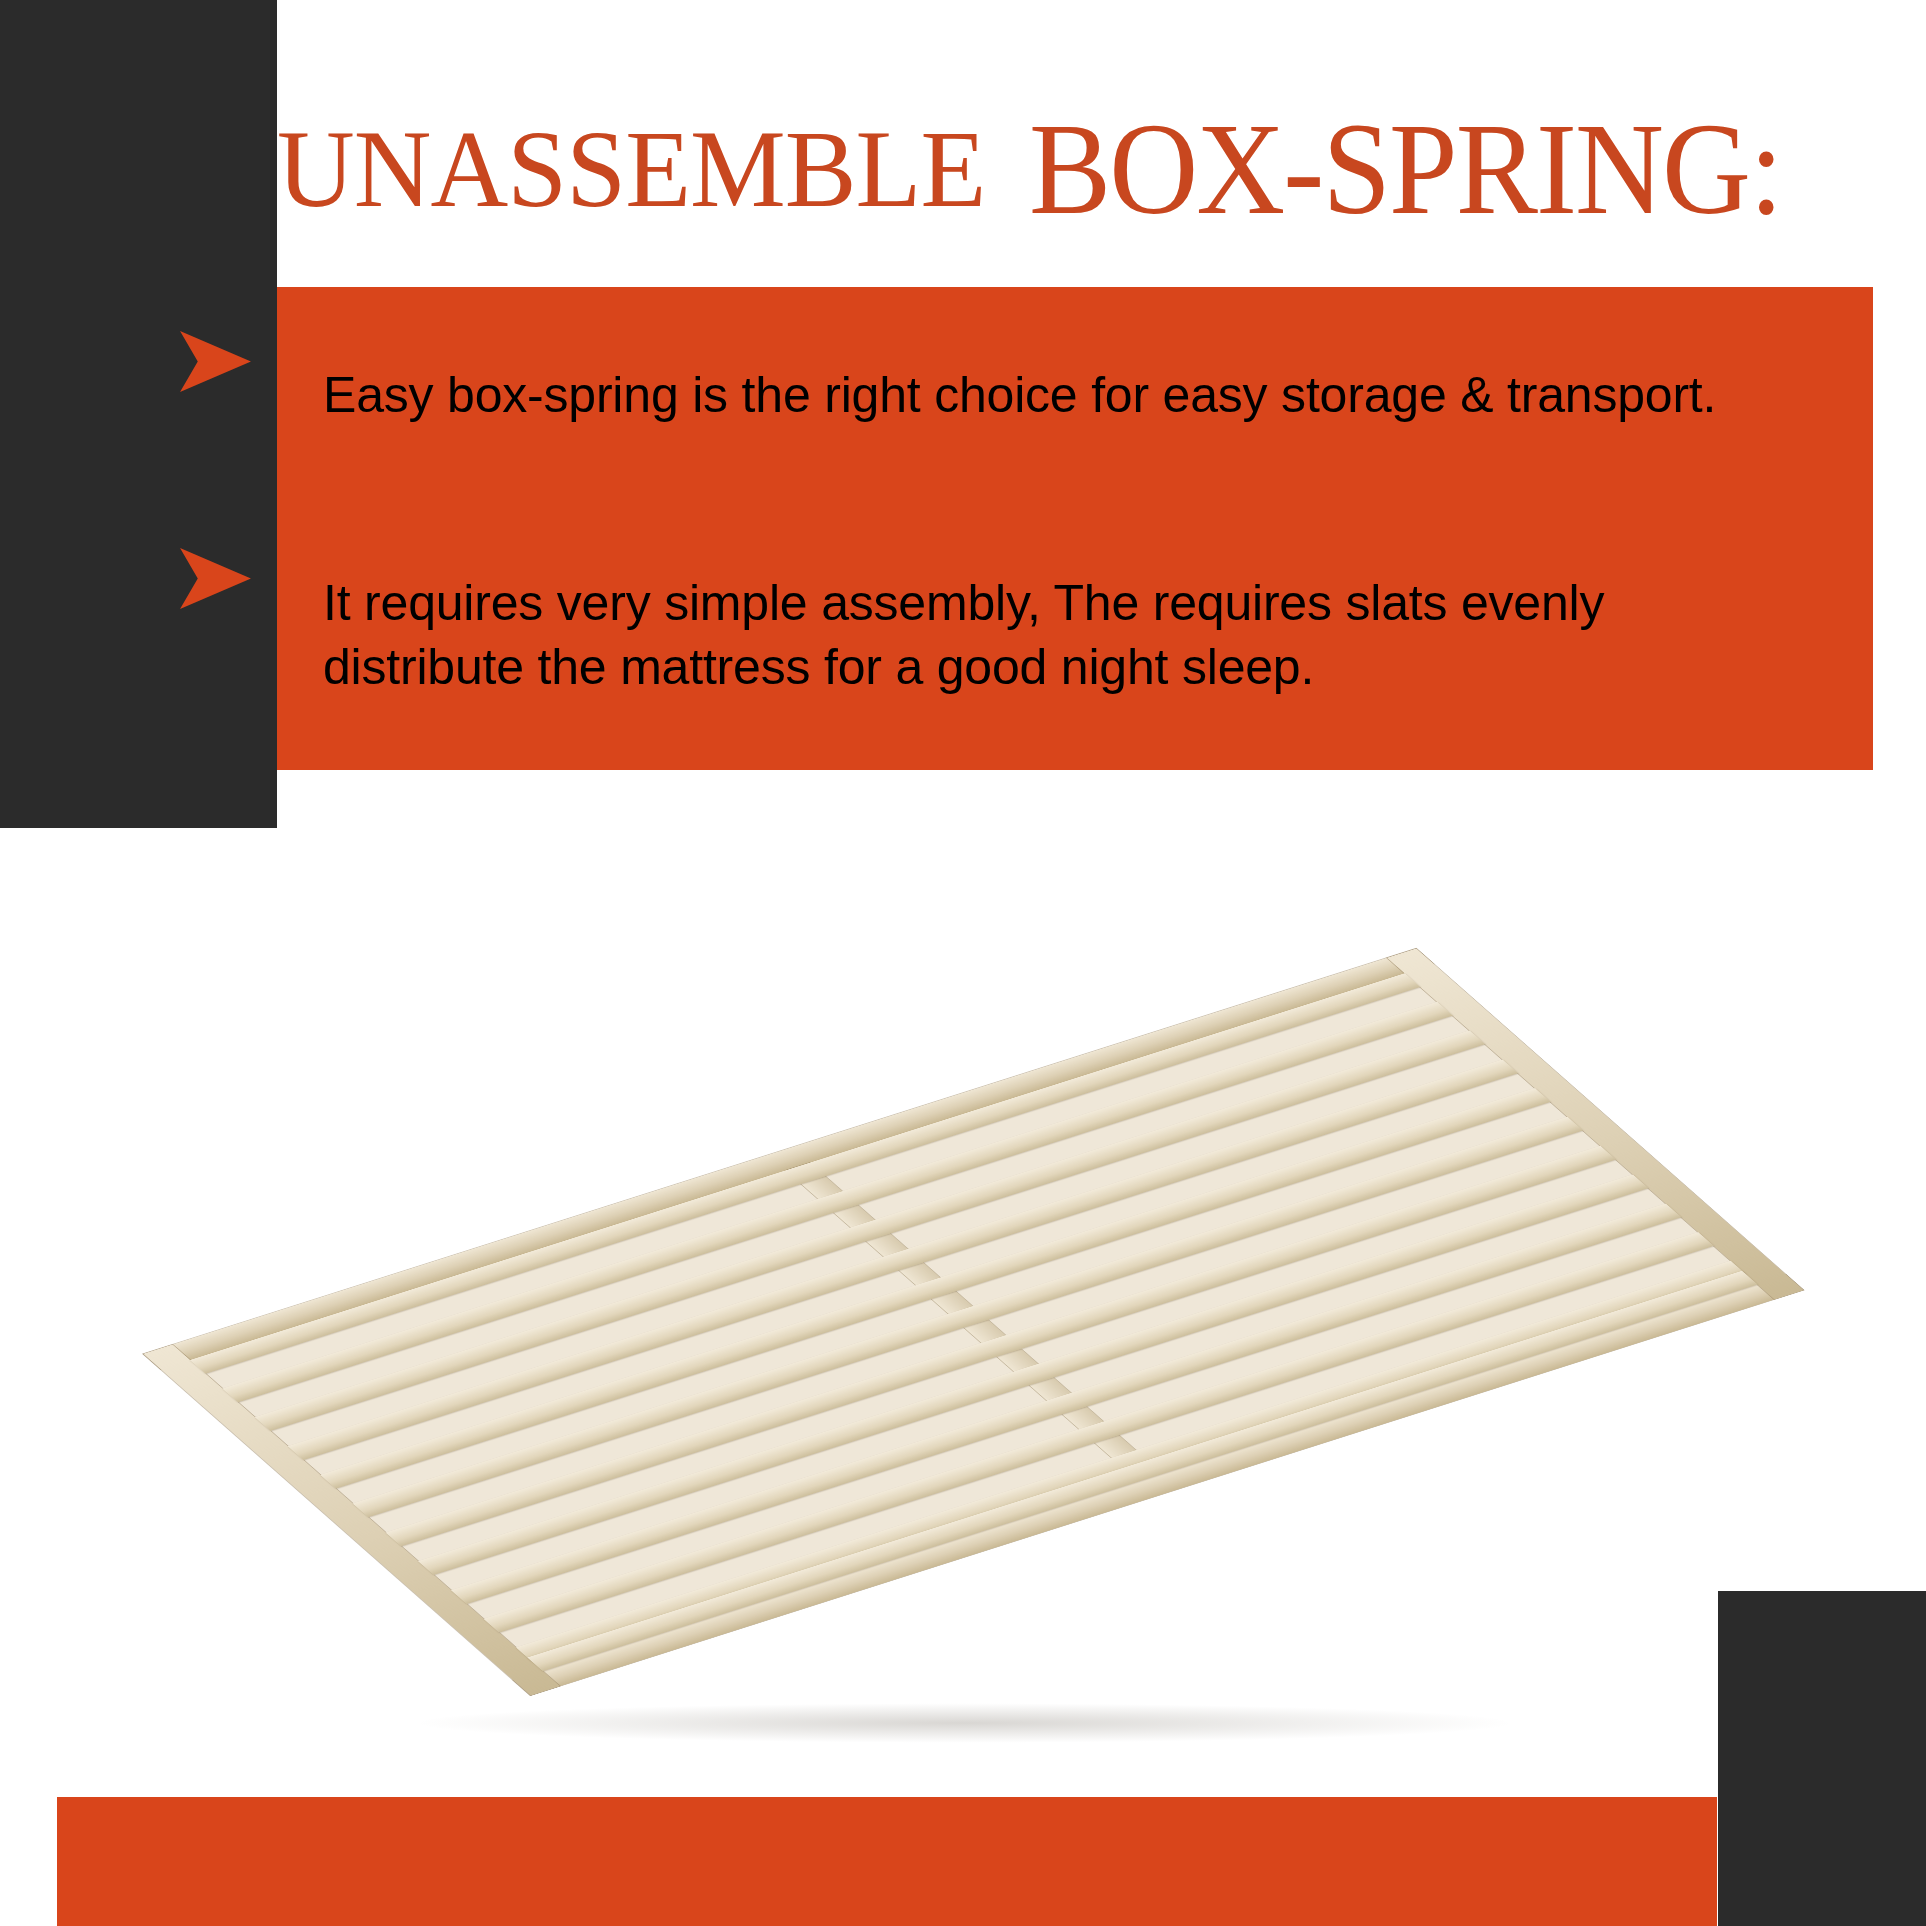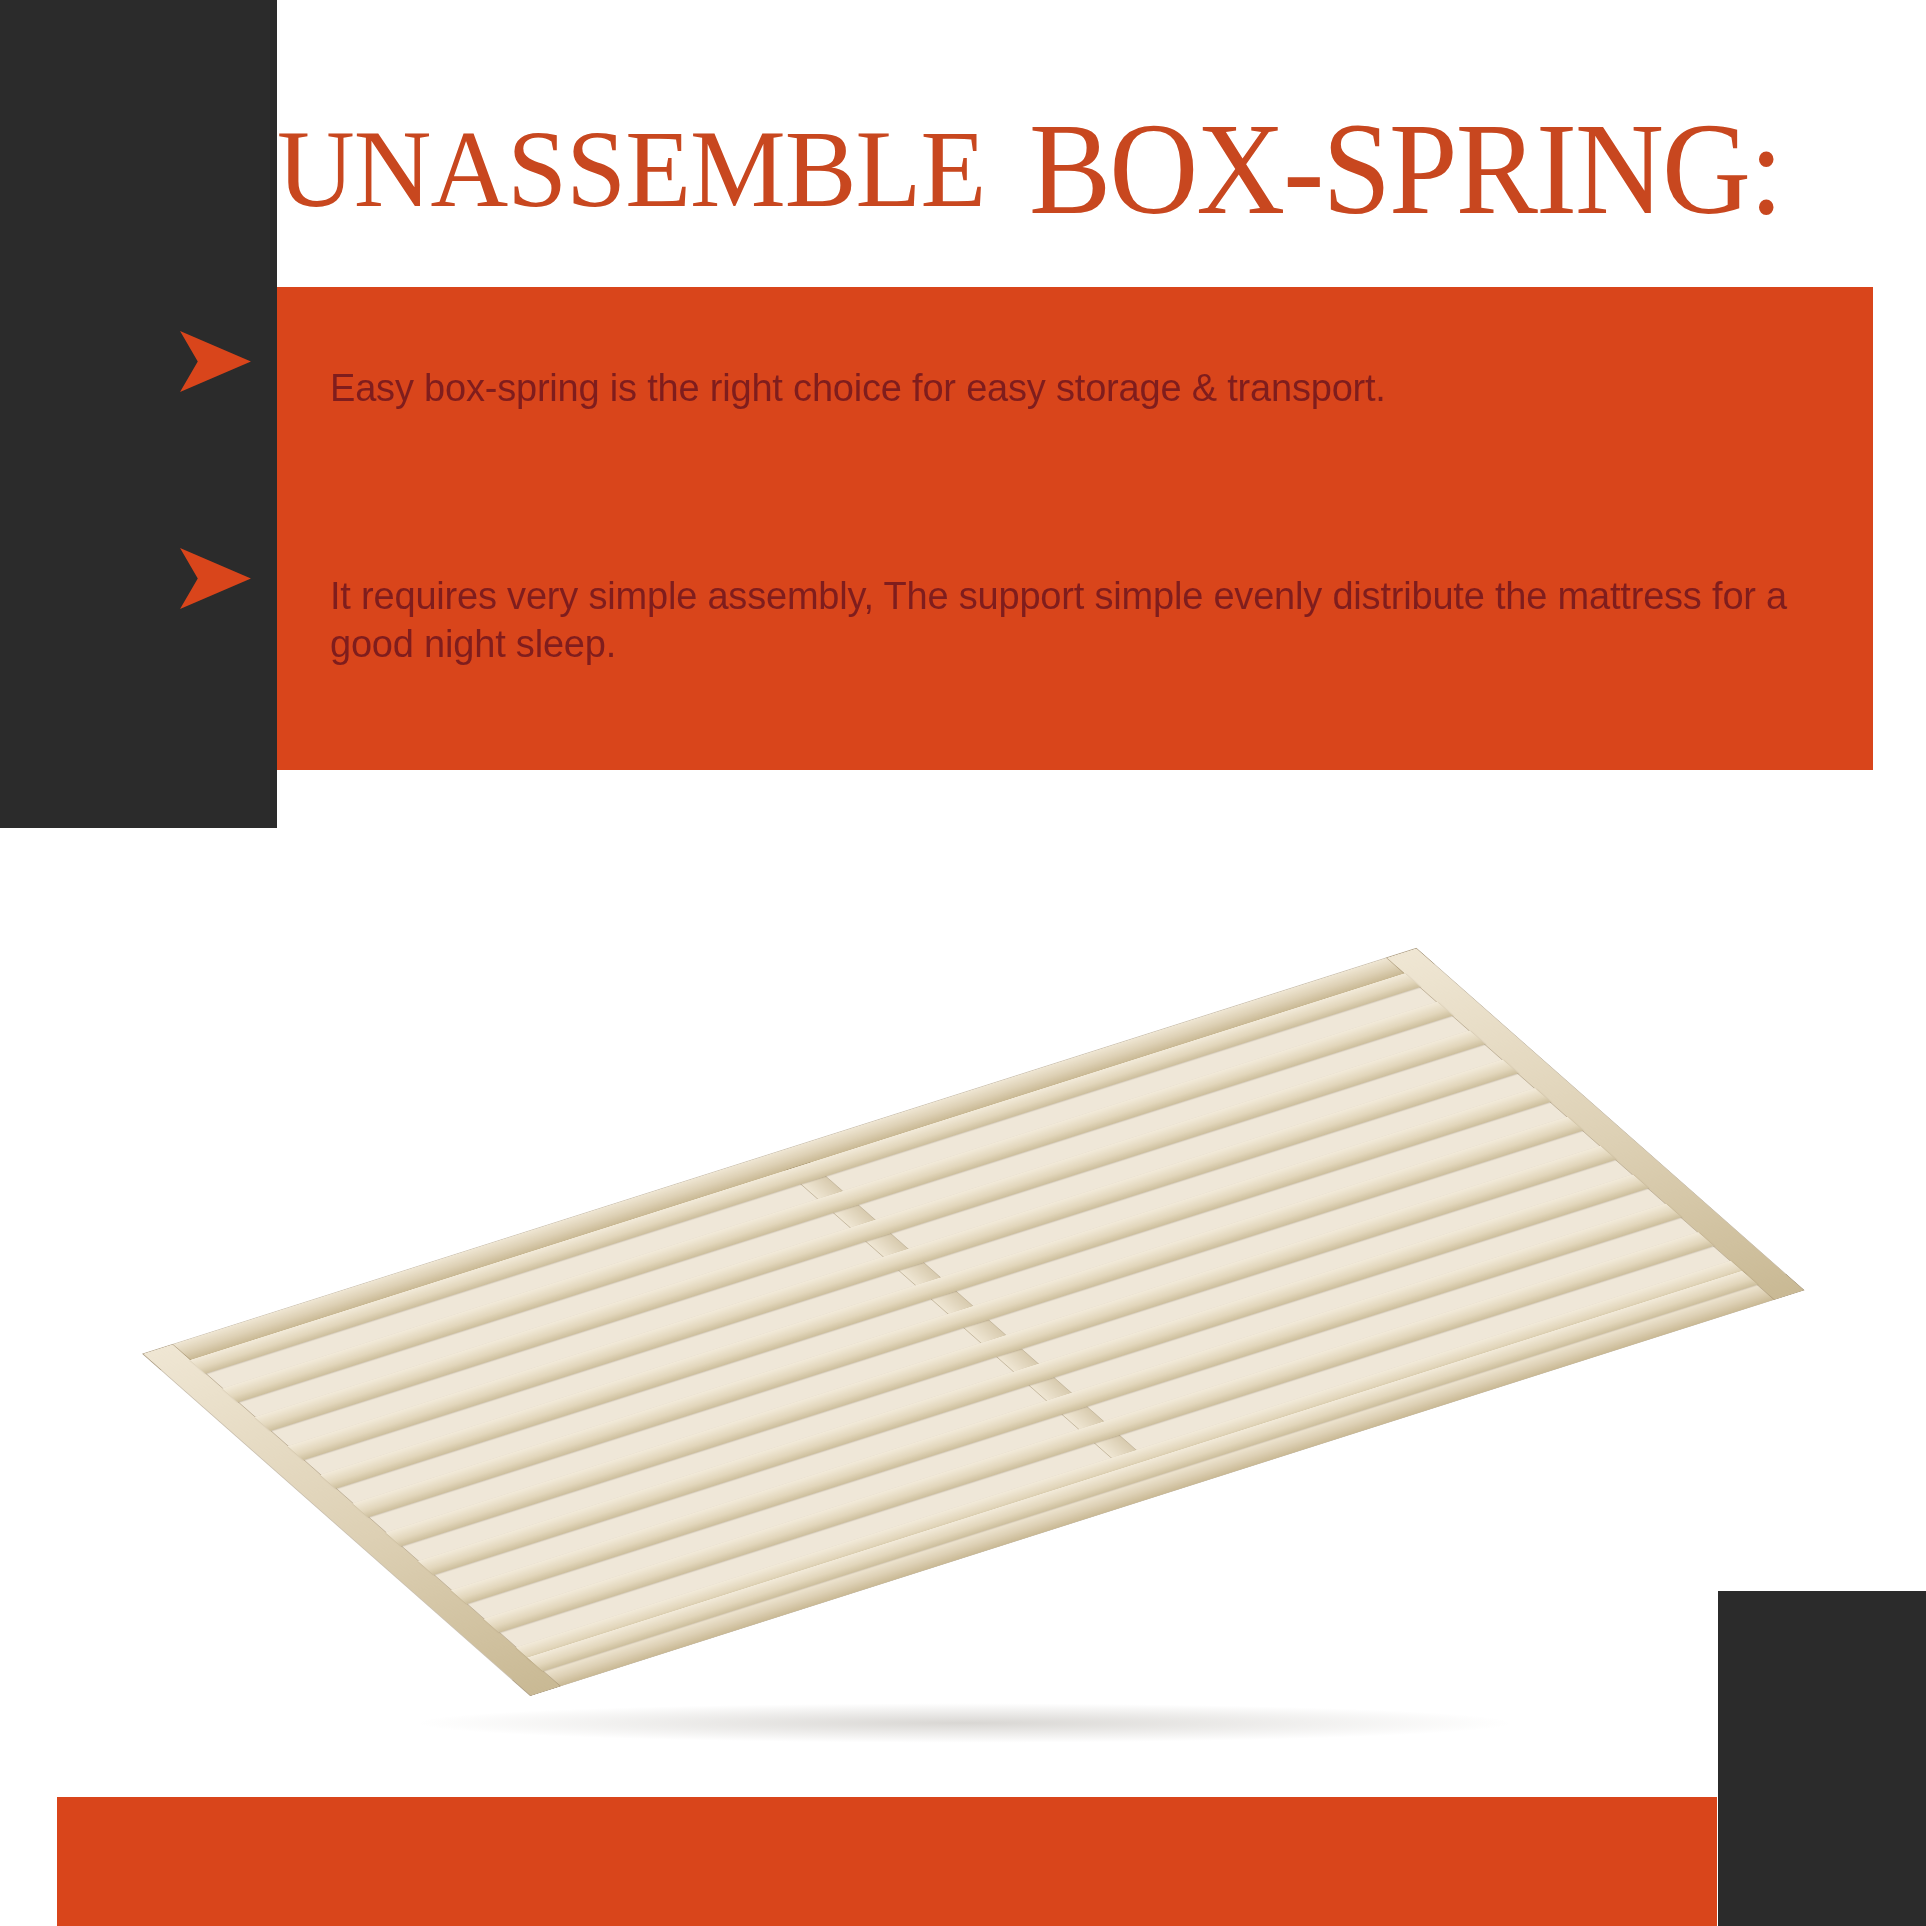--- a/index.html
+++ b/index.html
@@ -18,22 +18,22 @@
   .title-a{font-family:"Liberation Serif",serif;color:#c8471f;font-size:111px;
            line-height:.92;letter-spacing:-1px;transform:scaleX(.97);transform-origin:left bottom;}
   .title-b{font-family:"Liberation Serif",serif;color:#c8471f;font-size:131px;
            line-height:.92;letter-spacing:-2px;margin-left:22px;transform:scaleX(.94);transform-origin:left bottom;}
 
   
   .bullet-arrow{position:absolute;width:71px;height:65px;z-index:6;}
   .bullet-arrow.b1{left:180px;top:329px;}
   .bullet-arrow.b2{left:180px;top:546px;}
 
-  .bullet-text{position:absolute;left:330px;width:1475px;color:#7f1d1d;
-               font-size:38px;line-height:1.27;z-index:6;letter-spacing:-0.2px;}
+  .bullet-text{position:absolute;left:323px;width:1475px;color:#000000;
+               font-size:50px;line-height:1.27;z-index:6;letter-spacing:-0.2px;}
   .bullet-text.t1{top:364px;}
   .bullet-text.t2{top:572px;}
 
   
   .photo-stage{position:absolute;left:0;top:812px;width:1927px;height:980px;z-index:1;overflow:hidden;}
   .bs{position:absolute;left:50%;top:50%;width:1485px;height:752px;margin-left:-733px;margin-top:-356px;
       transform:rotateX(58deg) rotateZ(-31deg);transform-style:preserve-3d;}
 
   .bs-top{position:absolute;inset:0;background:#efe7d8;
           box-shadow:0 0 0 2px #cbbfa6 inset;}
@@ -108,17 +108,17 @@
     <polygon points="0,2 72,33 0,64 18,33" fill="#d9451b"></polygon>
   </svg>
 </div>
 <div class="bullet-text t1">Easy box-spring is the right choice for easy storage &amp; transport.</div>
 
 <div class="bullet-arrow b2">
   <svg viewBox="0 0 72 66" width="71" height="65" aria-hidden="true">
     <polygon points="0,2 72,33 0,64 18,33" fill="#d9451b"></polygon>
   </svg>
 </div>
-<div class="bullet-text t2">It requires very simple assembly, The support simple evenly distribute the mattress for a good night sleep.</div>
+<div class="bullet-text t2">It requires very simple assembly, The requires slats evenly distribute the mattress for a good night sleep.</div>
 
 <div class="bottom-orange-bar"></div>
 <div class="corner-dark-square"></div>
 
 
 </body></html>

